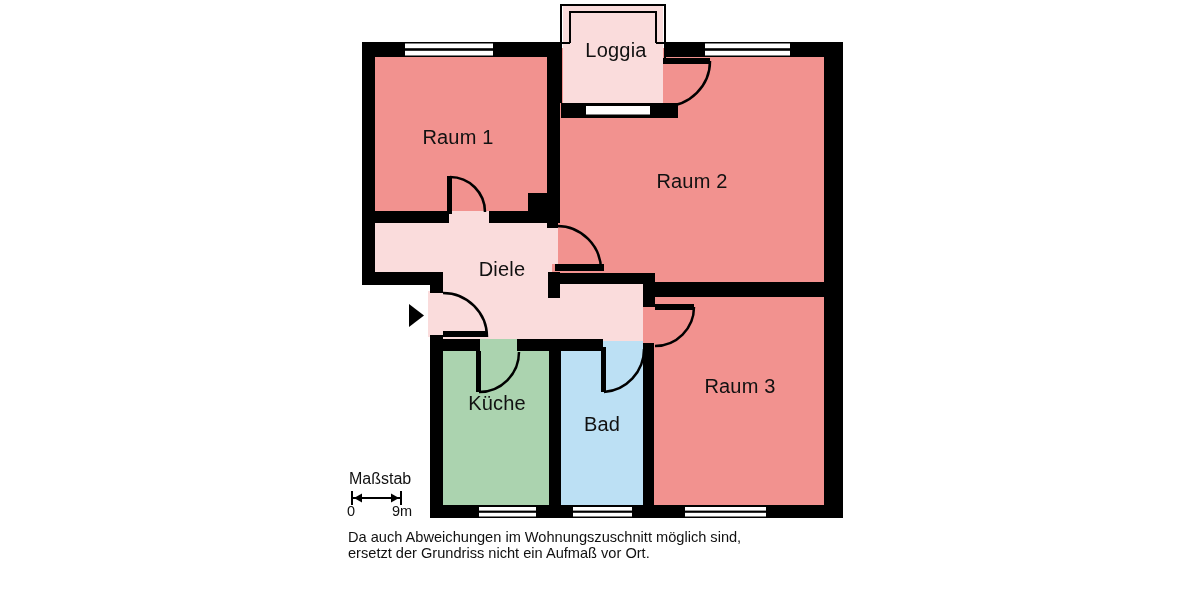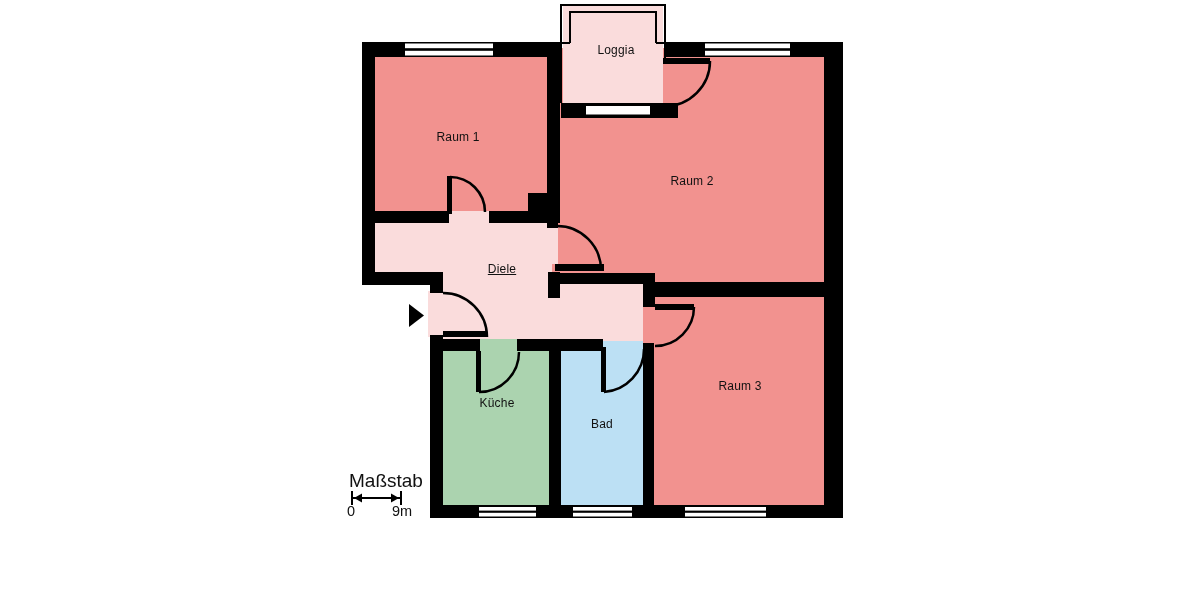--- a/index.html
+++ b/index.html
@@ -1,21 +1,21 @@
 <!DOCTYPE html>
 <html><head>
 <meta charset="utf-8">
 <style>
   html,body{margin:0;padding:0;background:#ffffff;}
   .stage{position:relative;width:1200px;height:600px;background:#fff;overflow:hidden;
          font-family:"Liberation Sans", sans-serif;}
   .plan-svg{position:absolute;left:0;top:0;}
-  .lbl{position:absolute;transform:translate(-50%,-50%);font-size:12px;color:#111;
+  .lbl{position:absolute;transform:translate(-50%,-50%);font-size:20px;color:#111;
        white-space:nowrap;letter-spacing:0.2px;}
-  .scale-title{position:absolute;font-size:19px;color:#111;white-space:nowrap;}
+  .scale-title{position:absolute;font-size:16px;color:#111;white-space:nowrap;}
   .scale-num{position:absolute;font-size:14.5px;color:#111;white-space:nowrap;}
   .disclaimer{position:absolute;left:348px;top:529px;font-size:14.6px;line-height:16.4px;
               color:#111;white-space:nowrap;}
 </style>
 </head>
 <body>
 
 <div class="stage">
 
   <svg class="plan-svg" width="1200" height="600" viewBox="0 0 1200 600">
@@ -141,24 +141,26 @@
       <line x1="353" y1="498" x2="400" y2="498"></line>
       <polygon points="354,498 362,493.5 362,502.5" fill="#000" stroke="none"></polygon>
       <polygon points="399,498 391,493.5 391,502.5" fill="#000" stroke="none"></polygon>
     </g>
   </svg>
 
   <div class="lbl" style="left:616px;top:50px;">Loggia</div>
   <div class="lbl" style="left:458px;top:137px;">Raum 1</div>
   <div class="lbl" style="left:692px;top:181px;">Raum 2</div>
   <div class="lbl" style="left:740px;top:386px;">Raum 3</div>
-  <div class="lbl" style="left:502px;top:269px;text-decoration:underline;">Diele</div>
+  <div class="lbl" style="left:502px;top:269px;">Diele</div>
   <div class="lbl" style="left:497px;top:403px;">Küche</div>
   <div class="lbl" style="left:602px;top:424px;">Bad</div>
 
   <div class="scale-title" style="left:349px;top:470px;">Maßstab</div>
   <div class="scale-num" style="left:347px;top:503px;">0</div>
   <div class="scale-num" style="left:392px;top:503px;">9m</div>
 
   <div class="disclaimer">
+    <div>Da auch Abweichungen im Wohnungszuschnitt möglich sind,</div>
+    <div>ersetzt der Grundriss nicht ein Aufmaß vor Ort.</div>
   </div>
 
 </div>
 
 </body></html>

